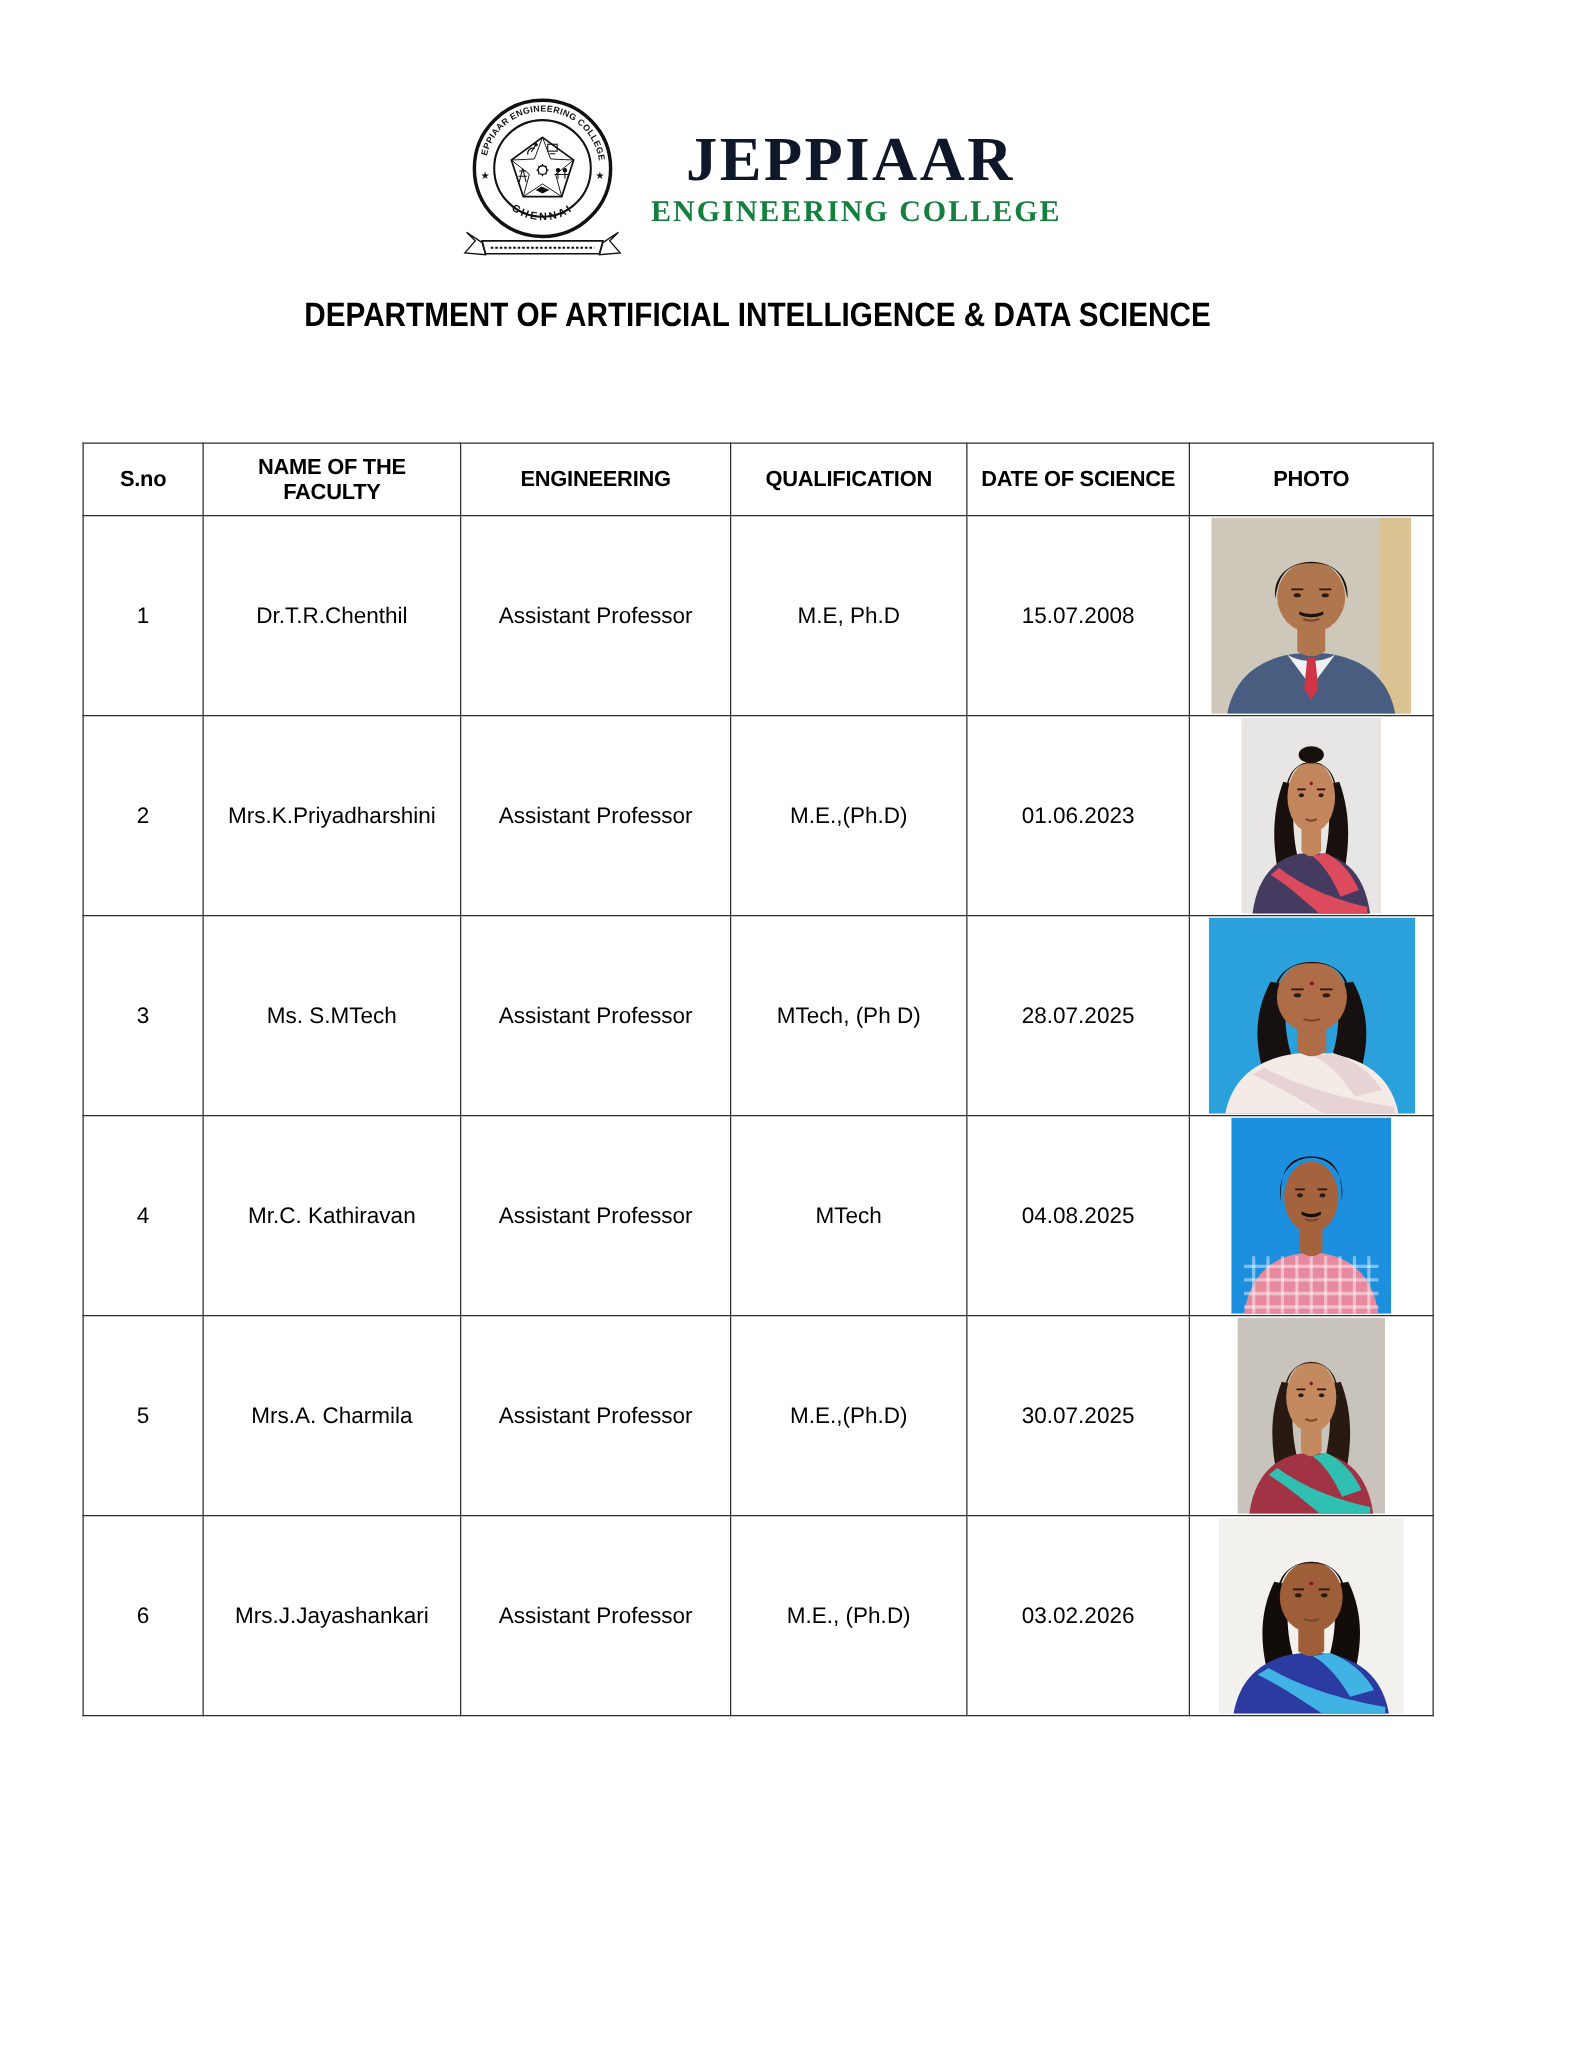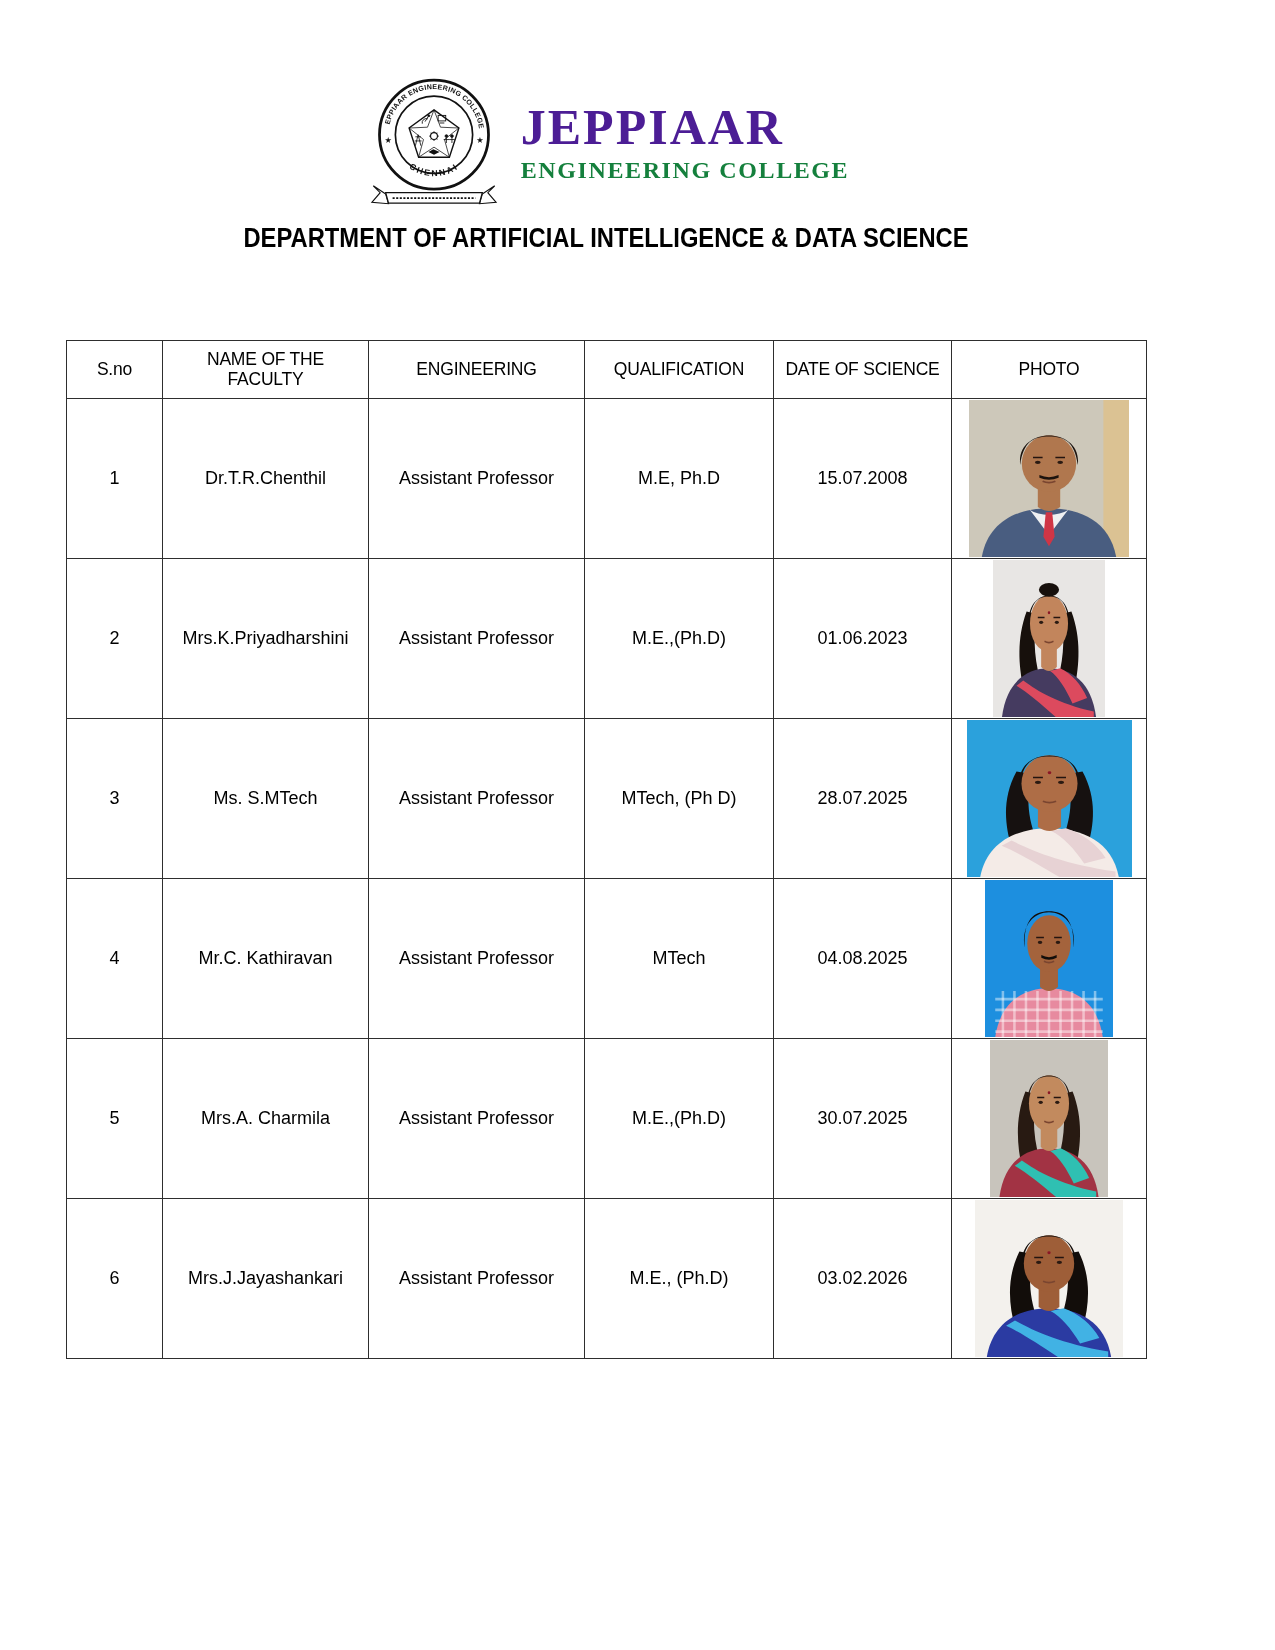--- a/index.html
+++ b/index.html
@@ -25,33 +25,34 @@
     gap:16px;
   }
   .seal{ width:142px; height:138px; flex:0 0 auto; }
   .wordmark{ display:flex; flex-direction:column; align-items:flex-start; }
   .college-name{
     font-family:"Liberation Serif", serif;
     font-weight:700;
     font-size:50px;
     letter-spacing:2px;
     line-height:1.02;
-    color:#4c1d95;
+    color:#0f172a;
+    margin-left:28px;
   }
   .college-sub{
     font-family:"Liberation Serif", serif;
     font-weight:700;
     font-size:24px;
     letter-spacing:1.6px;
     margin-top:4px;
     color:#15803d;
   }
   .doc-title{
     text-align:center;
-    margin:12px 0 0 0;
+    margin:26px 0 0 0;
     font-size:27px;
     font-weight:700;
     line-height:1.1;
     white-space:nowrap;
   }
   .doc-title span{
     display:inline-block;
     transform:scaleX(0.88);
     transform-origin:center;
   }
@@ -65,21 +66,21 @@
   .faculty-table th, .faculty-table td{
     border:1.6px solid #2e2e2e;
     text-align:center;
     vertical-align:middle;
     padding:2px 4px;
     overflow:hidden;
   }
   .faculty-table thead tr{ height:58px; }
   .faculty-table thead th{
     font-size:17.5px;
-    font-weight:400;
+    font-weight:700;
     letter-spacing:-0.2px;
     line-height:1.15;
   }
   .faculty-table tbody tr{ height:160px; }
   .faculty-table tbody td{ font-size:18px; }
   td.photo-cell{ padding:0; }
   svg.portrait{ display:block; margin:0 auto; height:157px; }
 </style>
 </head>
 <body>

